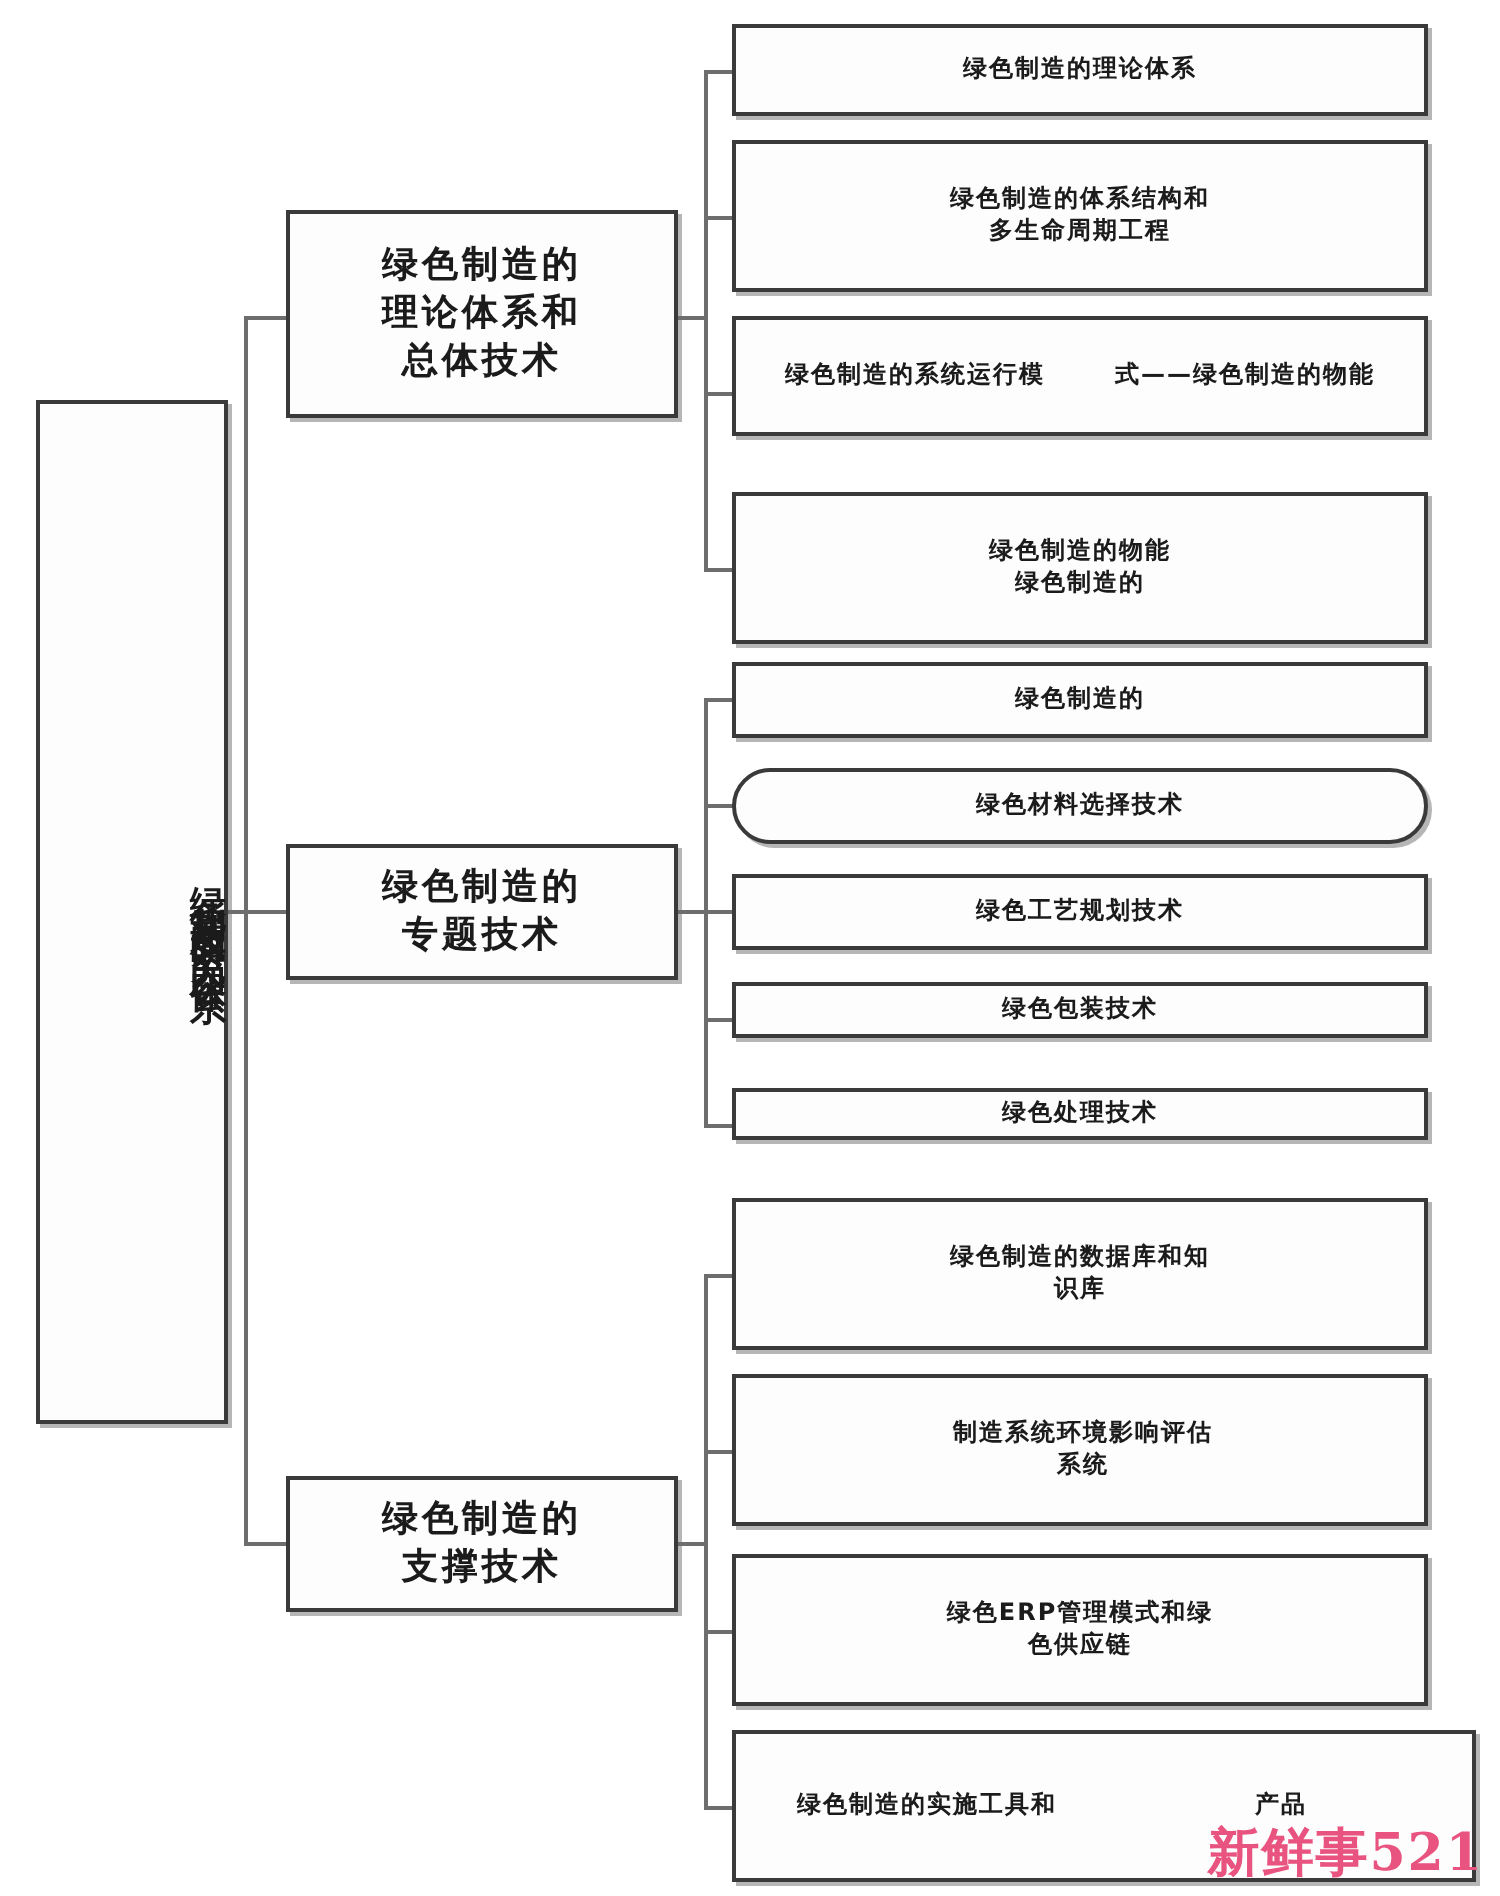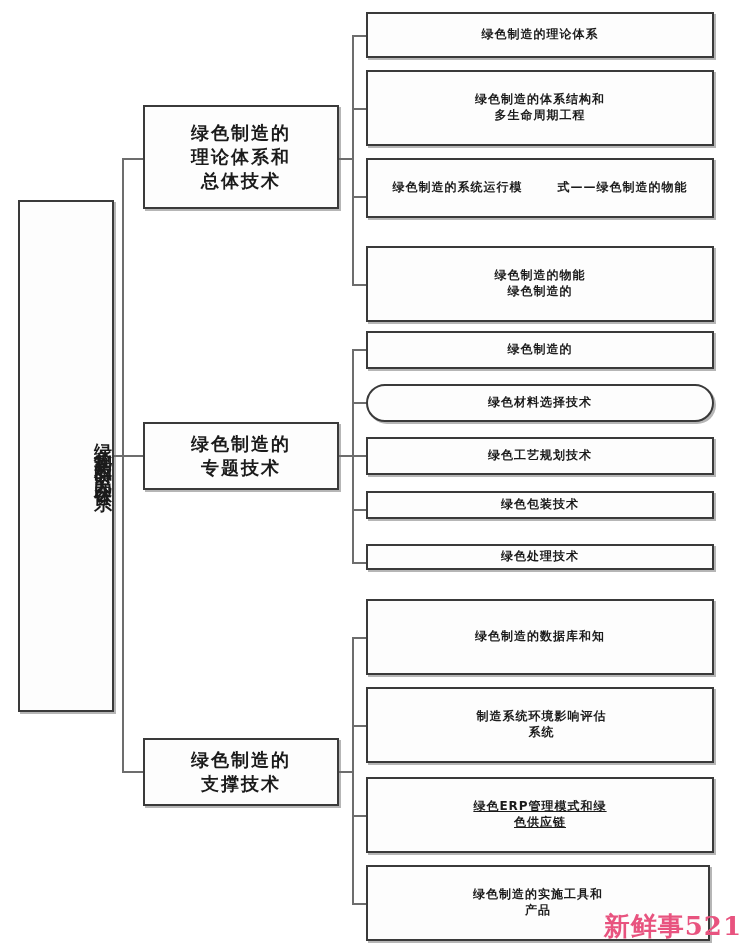--- a/index.html
+++ b/index.html
@@ -173,32 +173,33 @@
   <div class="line h" style="left:339px; top:771px; width:15px;"></div>
   <div class="line v" style="left:352px; top:637px; height:266px;"></div>
 
   <div class="line h" style="left:352px; top:637px; width:16px;"></div>
   <div class="line h" style="left:352px; top:725px; width:16px;"></div>
   <div class="line h" style="left:352px; top:815px; width:16px;"></div>
   <div class="line h" style="left:352px; top:903px; width:16px;"></div>
 
   <div class="node leaf" style="left:366px; top:599px; width:348px; height:76px; flex-direction:column;">
     <span class="txt">绿色制造的数据库和知</span>
+    <span class="txt">识库</span>
   </div>
 
   <div class="node leaf" style="left:366px; top:687px; width:348px; height:76px; flex-direction:column;padding-left:10px;">
     <span class="txt">制造系统环境影响评估</span>
     <span class="txt">系统</span>
   </div>
 
-  <div class="node leaf" style="left:366px; top:777px; width:348px; height:76px; flex-direction:column;text-decoration:underline;">
+  <div class="node leaf" style="left:366px; top:777px; width:348px; height:76px; flex-direction:column;">
     <span class="txt">绿色ERP管理模式和绿</span>
     <span class="txt">色供应链</span>
   </div>
 
-  <div class="node leaf" style="left:366px; top:865px; width:344px; height:76px; flex-direction:column;">
+  <div class="node leaf" style="left:366px; top:865px; width:372px; height:76px; flex-direction:row;">
     <span class="txt">绿色制造的实施工具和</span>
     <span class="txt">产品</span>
   </div>
 
   <div id="watermark">新鲜事521</div>
 
 </div>
 
 </body></html>

